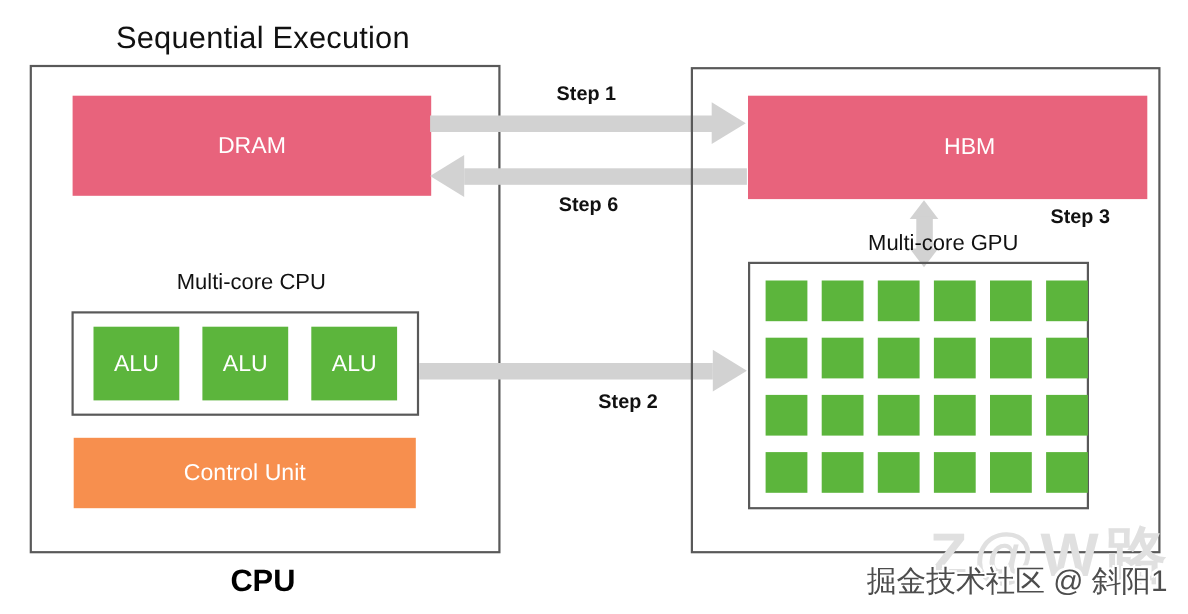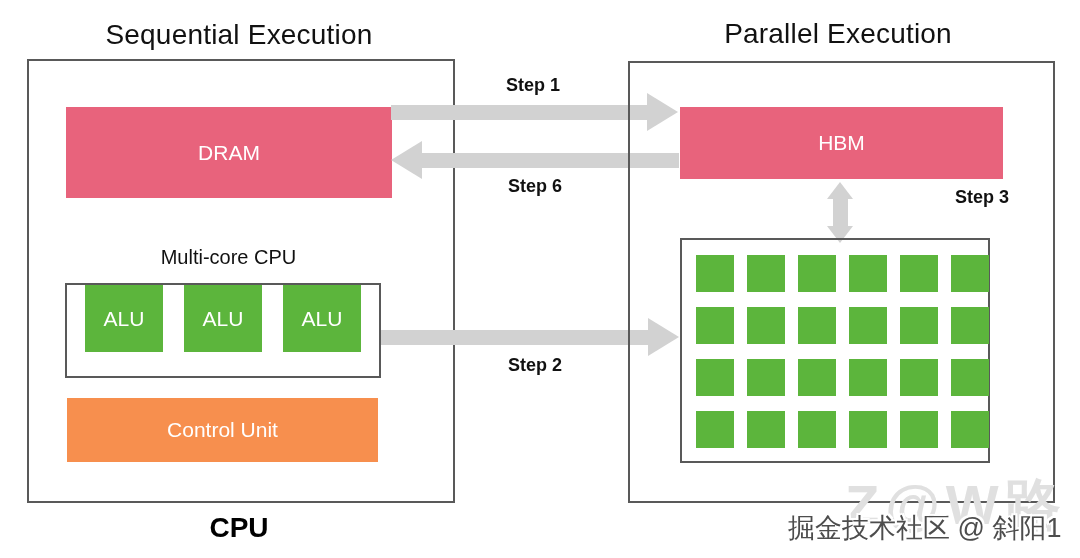--- a/index.html
+++ b/index.html
@@ -8,23 +8,23 @@
     --wm:#4d4d4d; --ghost:#e0e0e0;
   }
   html,body{margin:0;padding:0;background:#ffffff;}
   body{font-family:"Liberation Sans", sans-serif;}
   .canvas{position:relative;width:1080px;height:558px;background:#fff;overflow:hidden;}
 
   .abs{position:absolute;}
   .title{font-size:28px;font-weight:500;color:var(--ink);text-align:center;letter-spacing:.2px;}
   .caption{font-size:28px;font-weight:700;color:#000;text-align:center;}
   .outer-box{border:2px solid var(--border);background:transparent;}
-  .mem-box{background:var(--pink);color:#fff;font-size:21px;display:flex;align-items:center;justify-content:center;margin-top:20px;}
+  .mem-box{background:var(--pink);color:#fff;font-size:21px;display:flex;align-items:center;justify-content:center;}
   .sub-label{font-size:20px;color:var(--ink);text-align:center;}
-  .alu-frame{border:2px solid var(--border);display:flex;align-items:flex-start;justify-content:space-between;padding:0 18px;box-sizing:border-box;}
+  .alu-frame{border:2px solid var(--border);display:flex;align-items:flex-end;justify-content:space-between;padding:12px 18px;box-sizing:border-box;}
   .alu{width:78px;height:67px;background:var(--green);color:#fff;font-size:21px;display:flex;align-items:center;justify-content:center;}
   .control{background:var(--orange);color:#fff;font-size:21px;display:flex;align-items:center;justify-content:center;}
   .step-label{font-size:18px;font-weight:700;color:var(--ink);text-align:center;width:80px;}
   .shaft{background:var(--arrow);}
   .head-right{width:0;height:0;border-top:19px solid transparent;border-bottom:19px solid transparent;border-left:31px solid var(--arrow);}
   .head-left{width:0;height:0;border-top:19px solid transparent;border-bottom:19px solid transparent;border-right:31px solid var(--arrow);}
   .head-up{width:0;height:0;border-left:13px solid transparent;border-right:13px solid transparent;border-bottom:17px solid var(--arrow);}
   .head-down{width:0;height:0;border-left:13px solid transparent;border-right:13px solid transparent;border-top:17px solid var(--arrow);}
   .grid-frame{border:2px solid var(--border);box-sizing:border-box;padding:15px 14px;display:grid;
     grid-template-columns:repeat(6,38px);grid-auto-rows:37px;column-gap:13px;row-gap:15px;align-content:start;justify-content:space-between;}
@@ -60,32 +60,32 @@
   <div class="abs step-label" style="left:493px;top:75px;">Step 1</div>
   <div class="abs shaft" style="left:391px;top:105px;width:257px;height:15px;"></div>
   <div class="abs head-right" style="left:647px;top:93px;"></div>
 
   <div class="abs head-left" style="left:391px;top:141px;"></div>
   <div class="abs shaft" style="left:422px;top:153px;width:257px;height:15px;"></div>
   <div class="abs step-label" style="left:495px;top:176px;">Step 6</div>
 
   <div class="abs shaft" style="left:381px;top:330px;width:267px;height:15px;"></div>
   <div class="abs head-right" style="left:648px;top:318px;"></div>
-  <div class="abs step-label" style="left:495px;top:355px;">Step 2</div>
+  <div class="abs step-label" style="left:518px;top:355px;text-align:right;">Step 2</div>
 
-  <div class="abs title" style="left:678px;top:18px;width:320px;">Parallel Execution</div>
 
   <div class="abs outer-box" style="left:628px;top:61px;width:423px;height:438px;"></div>
 
-  <div class="abs mem-box" style="left:680px;top:87px;width:323px;height:72px;">HBM</div>
+  <div class="abs mem-box" style="left:680px;top:87px;width:323px;height:94px;padding-left:40px;">HBM</div>
 
   <div class="abs head-up" style="left:827px;top:182px;"></div>
   <div class="abs shaft" style="left:833px;top:197px;width:15px;height:31px;"></div>
   <div class="abs head-down" style="left:827px;top:226px;"></div>
 
+  <div class="abs sub-label" style="left:765px;top:210px;width:185px;">Multi-core GPU</div>
   <div class="abs step-label" style="left:942px;top:187px;">Step 3</div>
 
   <div class="abs grid-frame" style="left:680px;top:238px;width:310px;height:225px;">
       <div class="gpu-core"></div>
       <div class="gpu-core"></div>
       <div class="gpu-core"></div>
       <div class="gpu-core"></div>
       <div class="gpu-core"></div>
       <div class="gpu-core"></div>
       <div class="gpu-core"></div>

